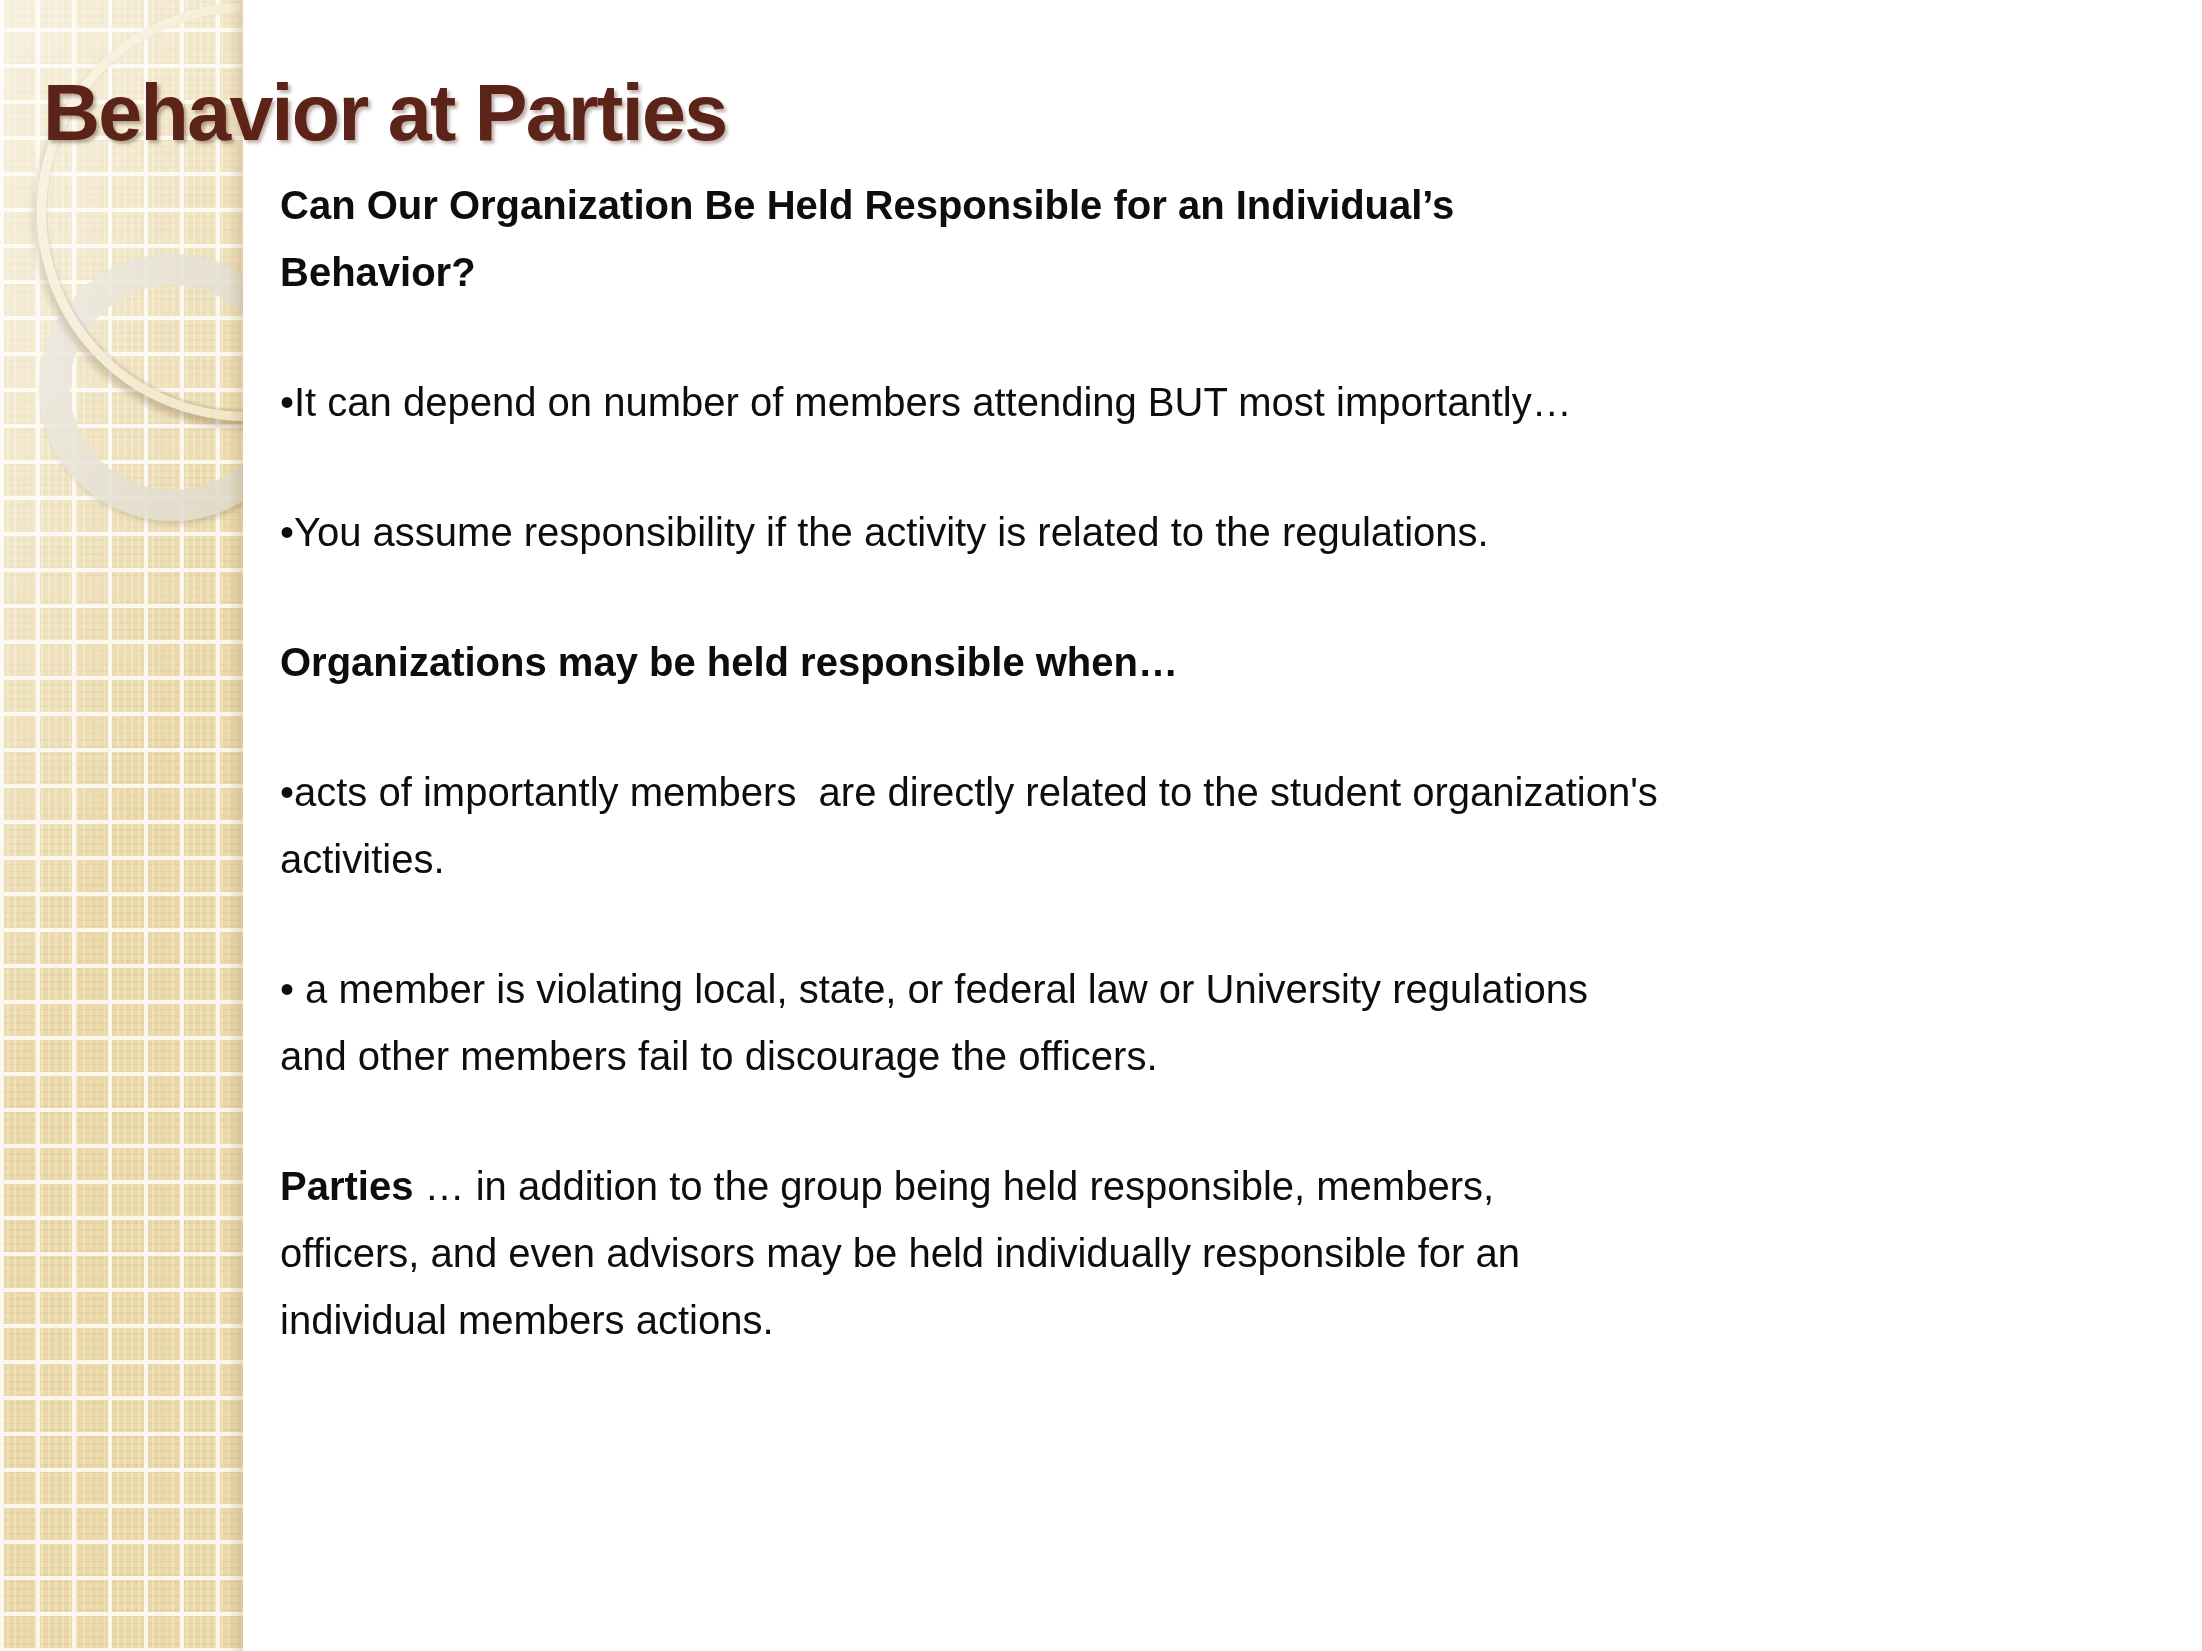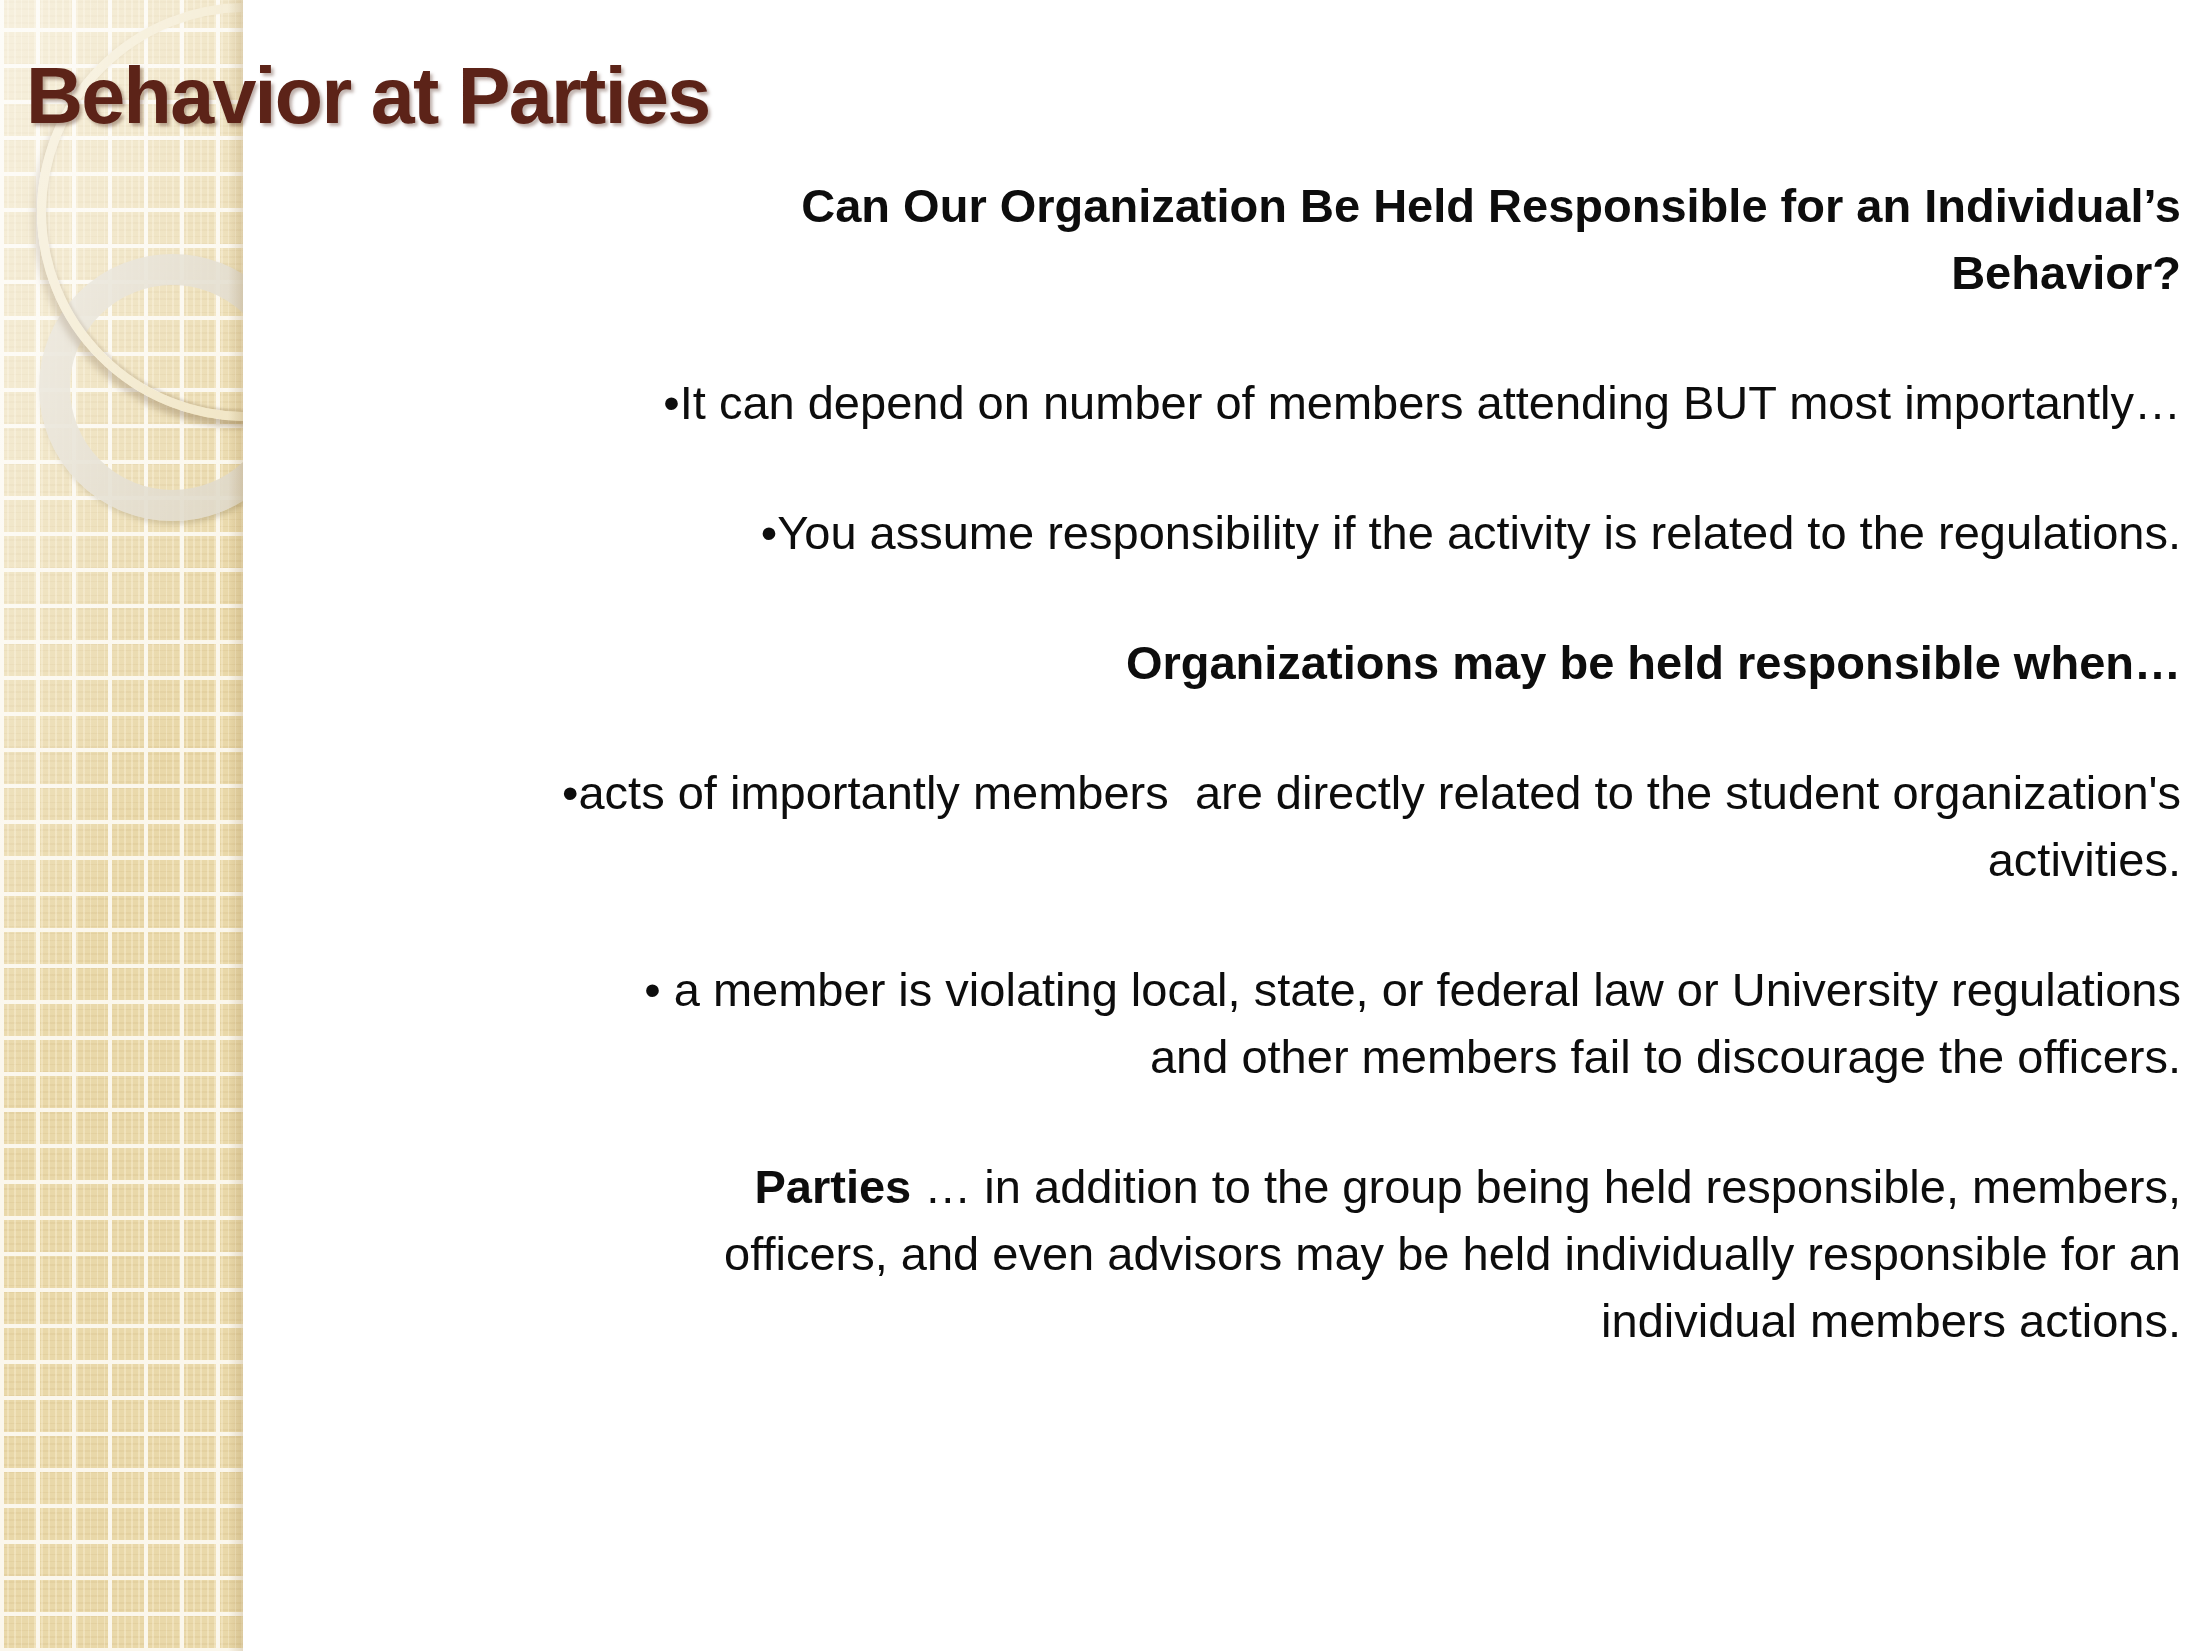--- a/index.html
+++ b/index.html
@@ -67,42 +67,41 @@
       rgba(255,255,255,0.18) 38%,
       rgba(255,255,255,0) 52%);
     z-index: 4;
   }
 
   
   .slide-title {
     position: absolute;
     left: 26px;
     top: 55px;
-    margin: 0;
+    margin: 17px;
     z-index: 10;
     font-size: 79px;
     font-weight: bold;
     letter-spacing: -1.7px;
     line-height: 1.05;
     color: #5c2318;
     text-shadow: 2.6px 3.4px 3.4px rgba(70,30,15,0.35);
     white-space: nowrap;
   }
 
   
   .slide-body {
     position: absolute;
-    left: 262px;
+    left: 280px;
     top: 172px;
     width: 1919px;
     z-index: 9;
     color: #0d0d0d;
-    font-size: 47px;
+    font-size: 40px;
     line-height: 67px;
-    text-align: right;
   }
   .slide-body p {
     margin: 0 0 63px 0;
     white-space: pre-wrap;
   }
   .bold { font-weight: bold; }
 </style>
 </head>
 <body>
 

